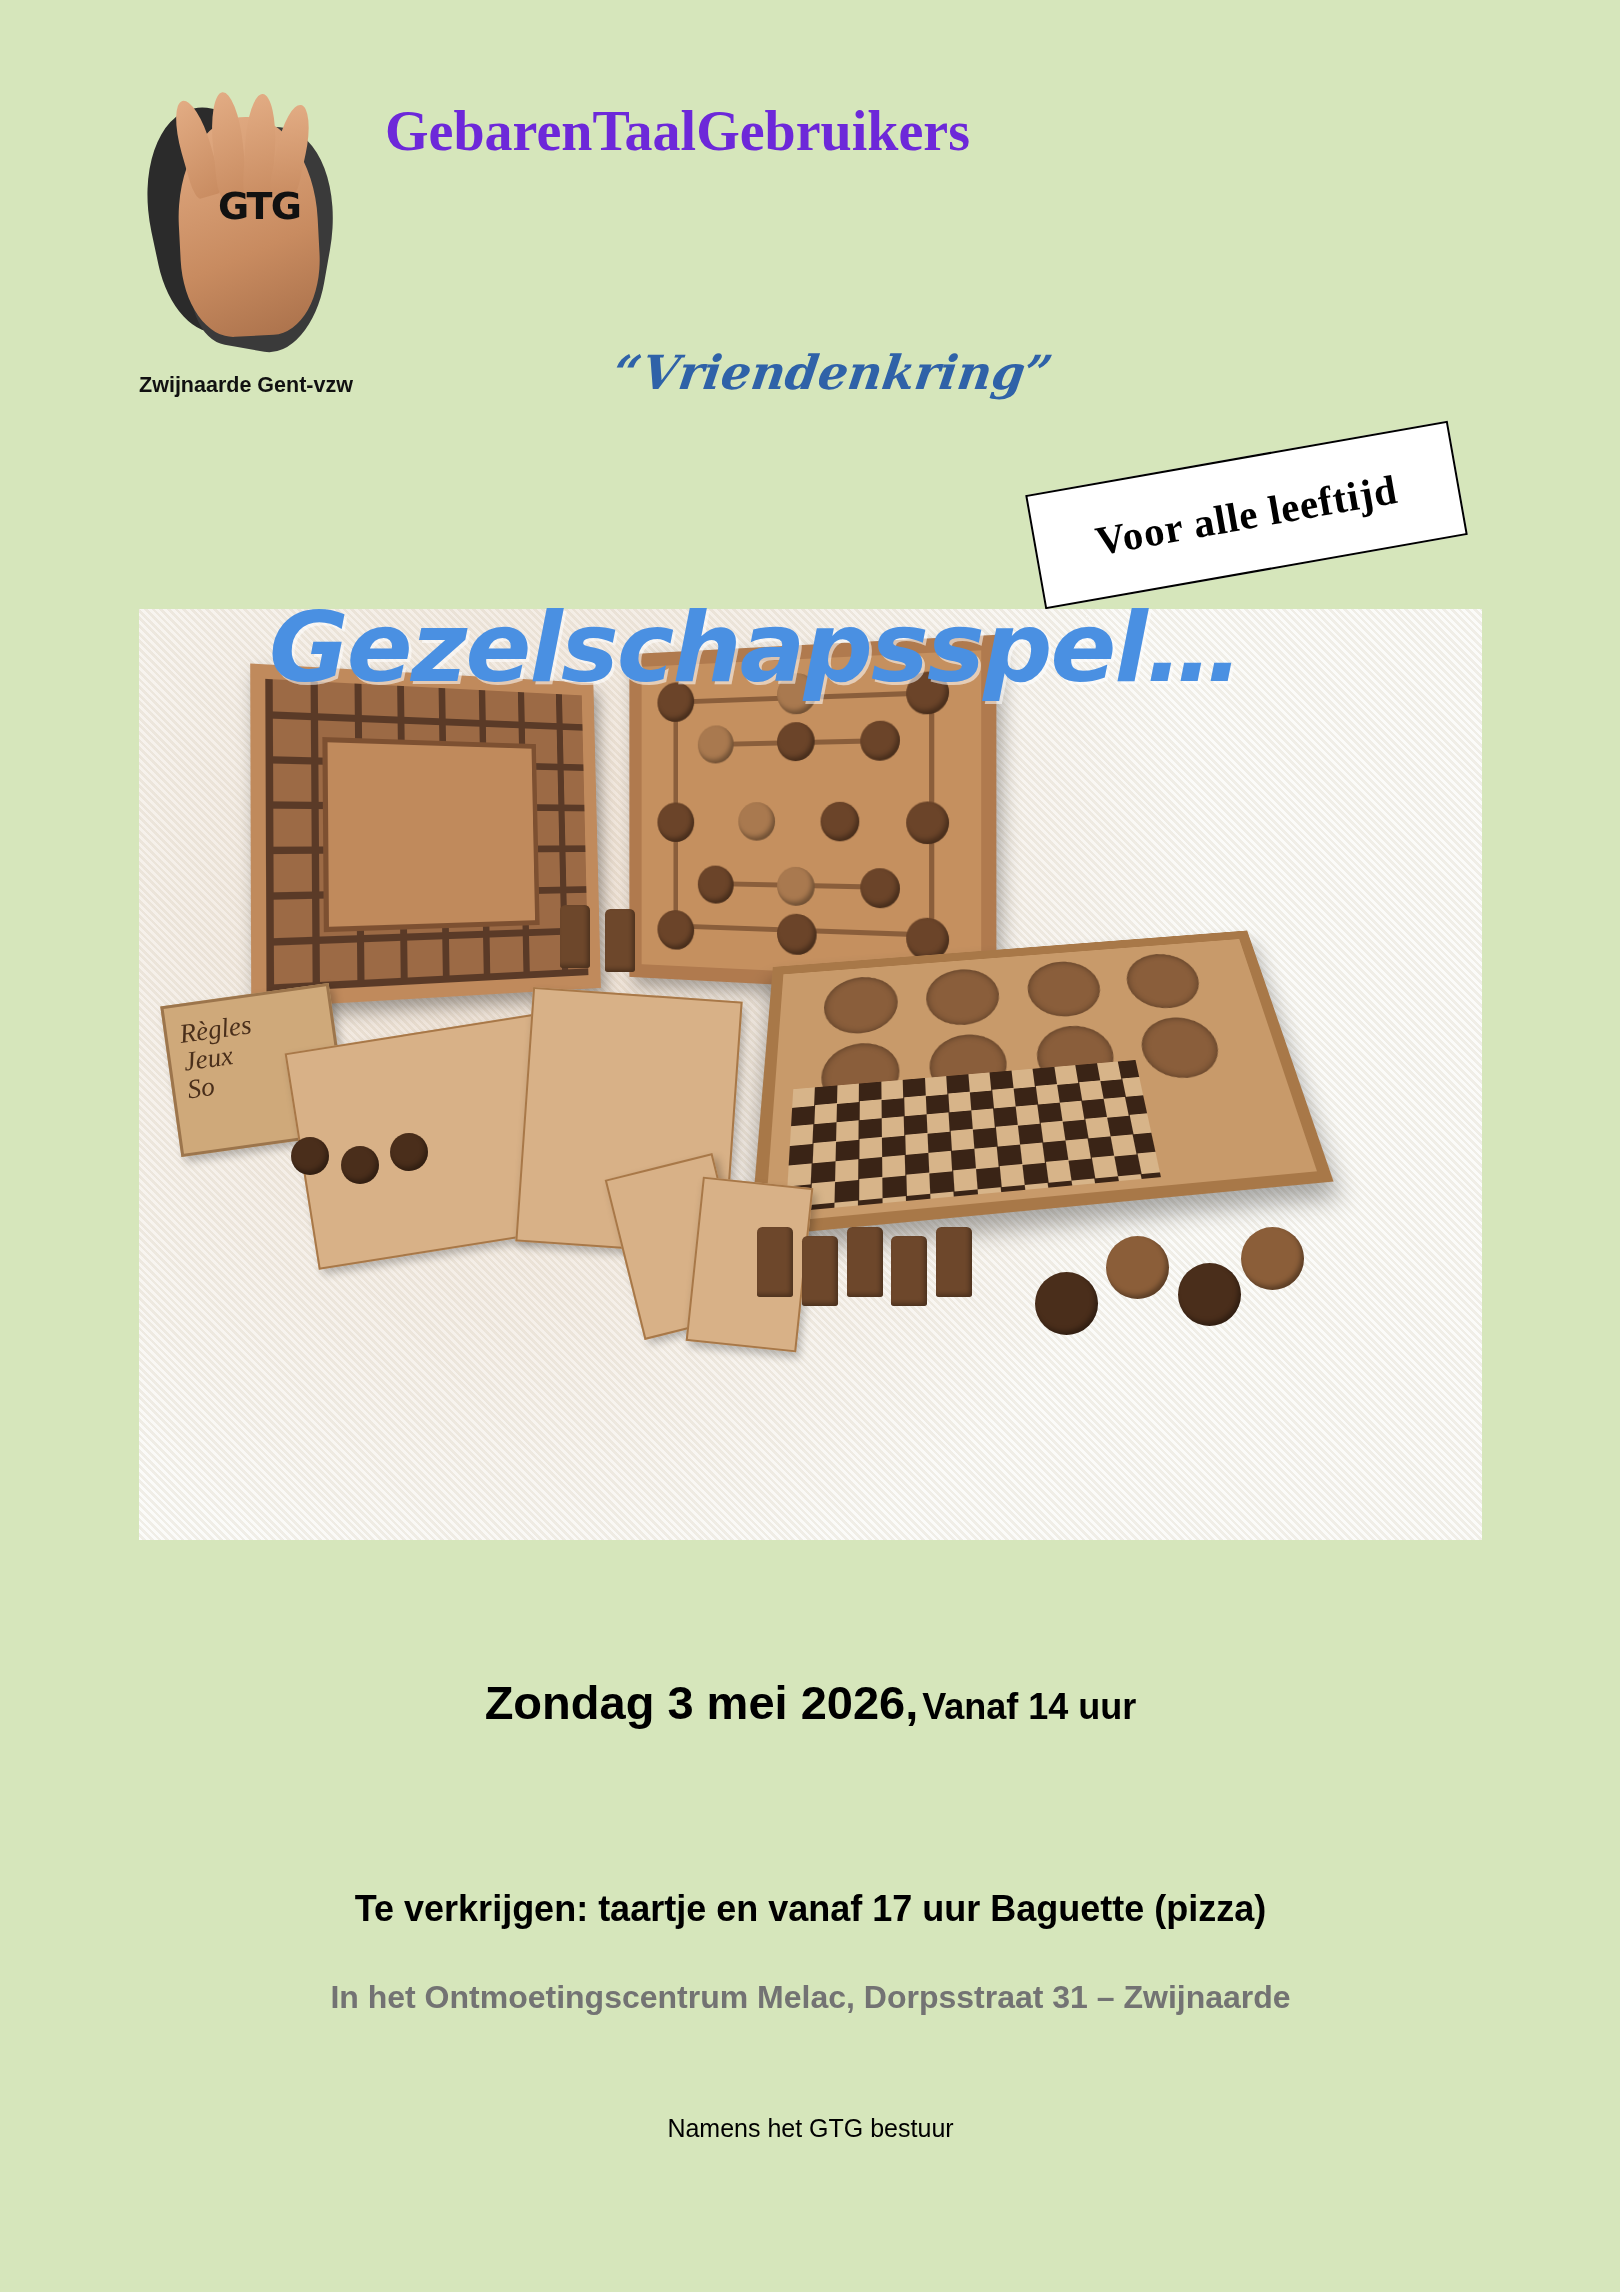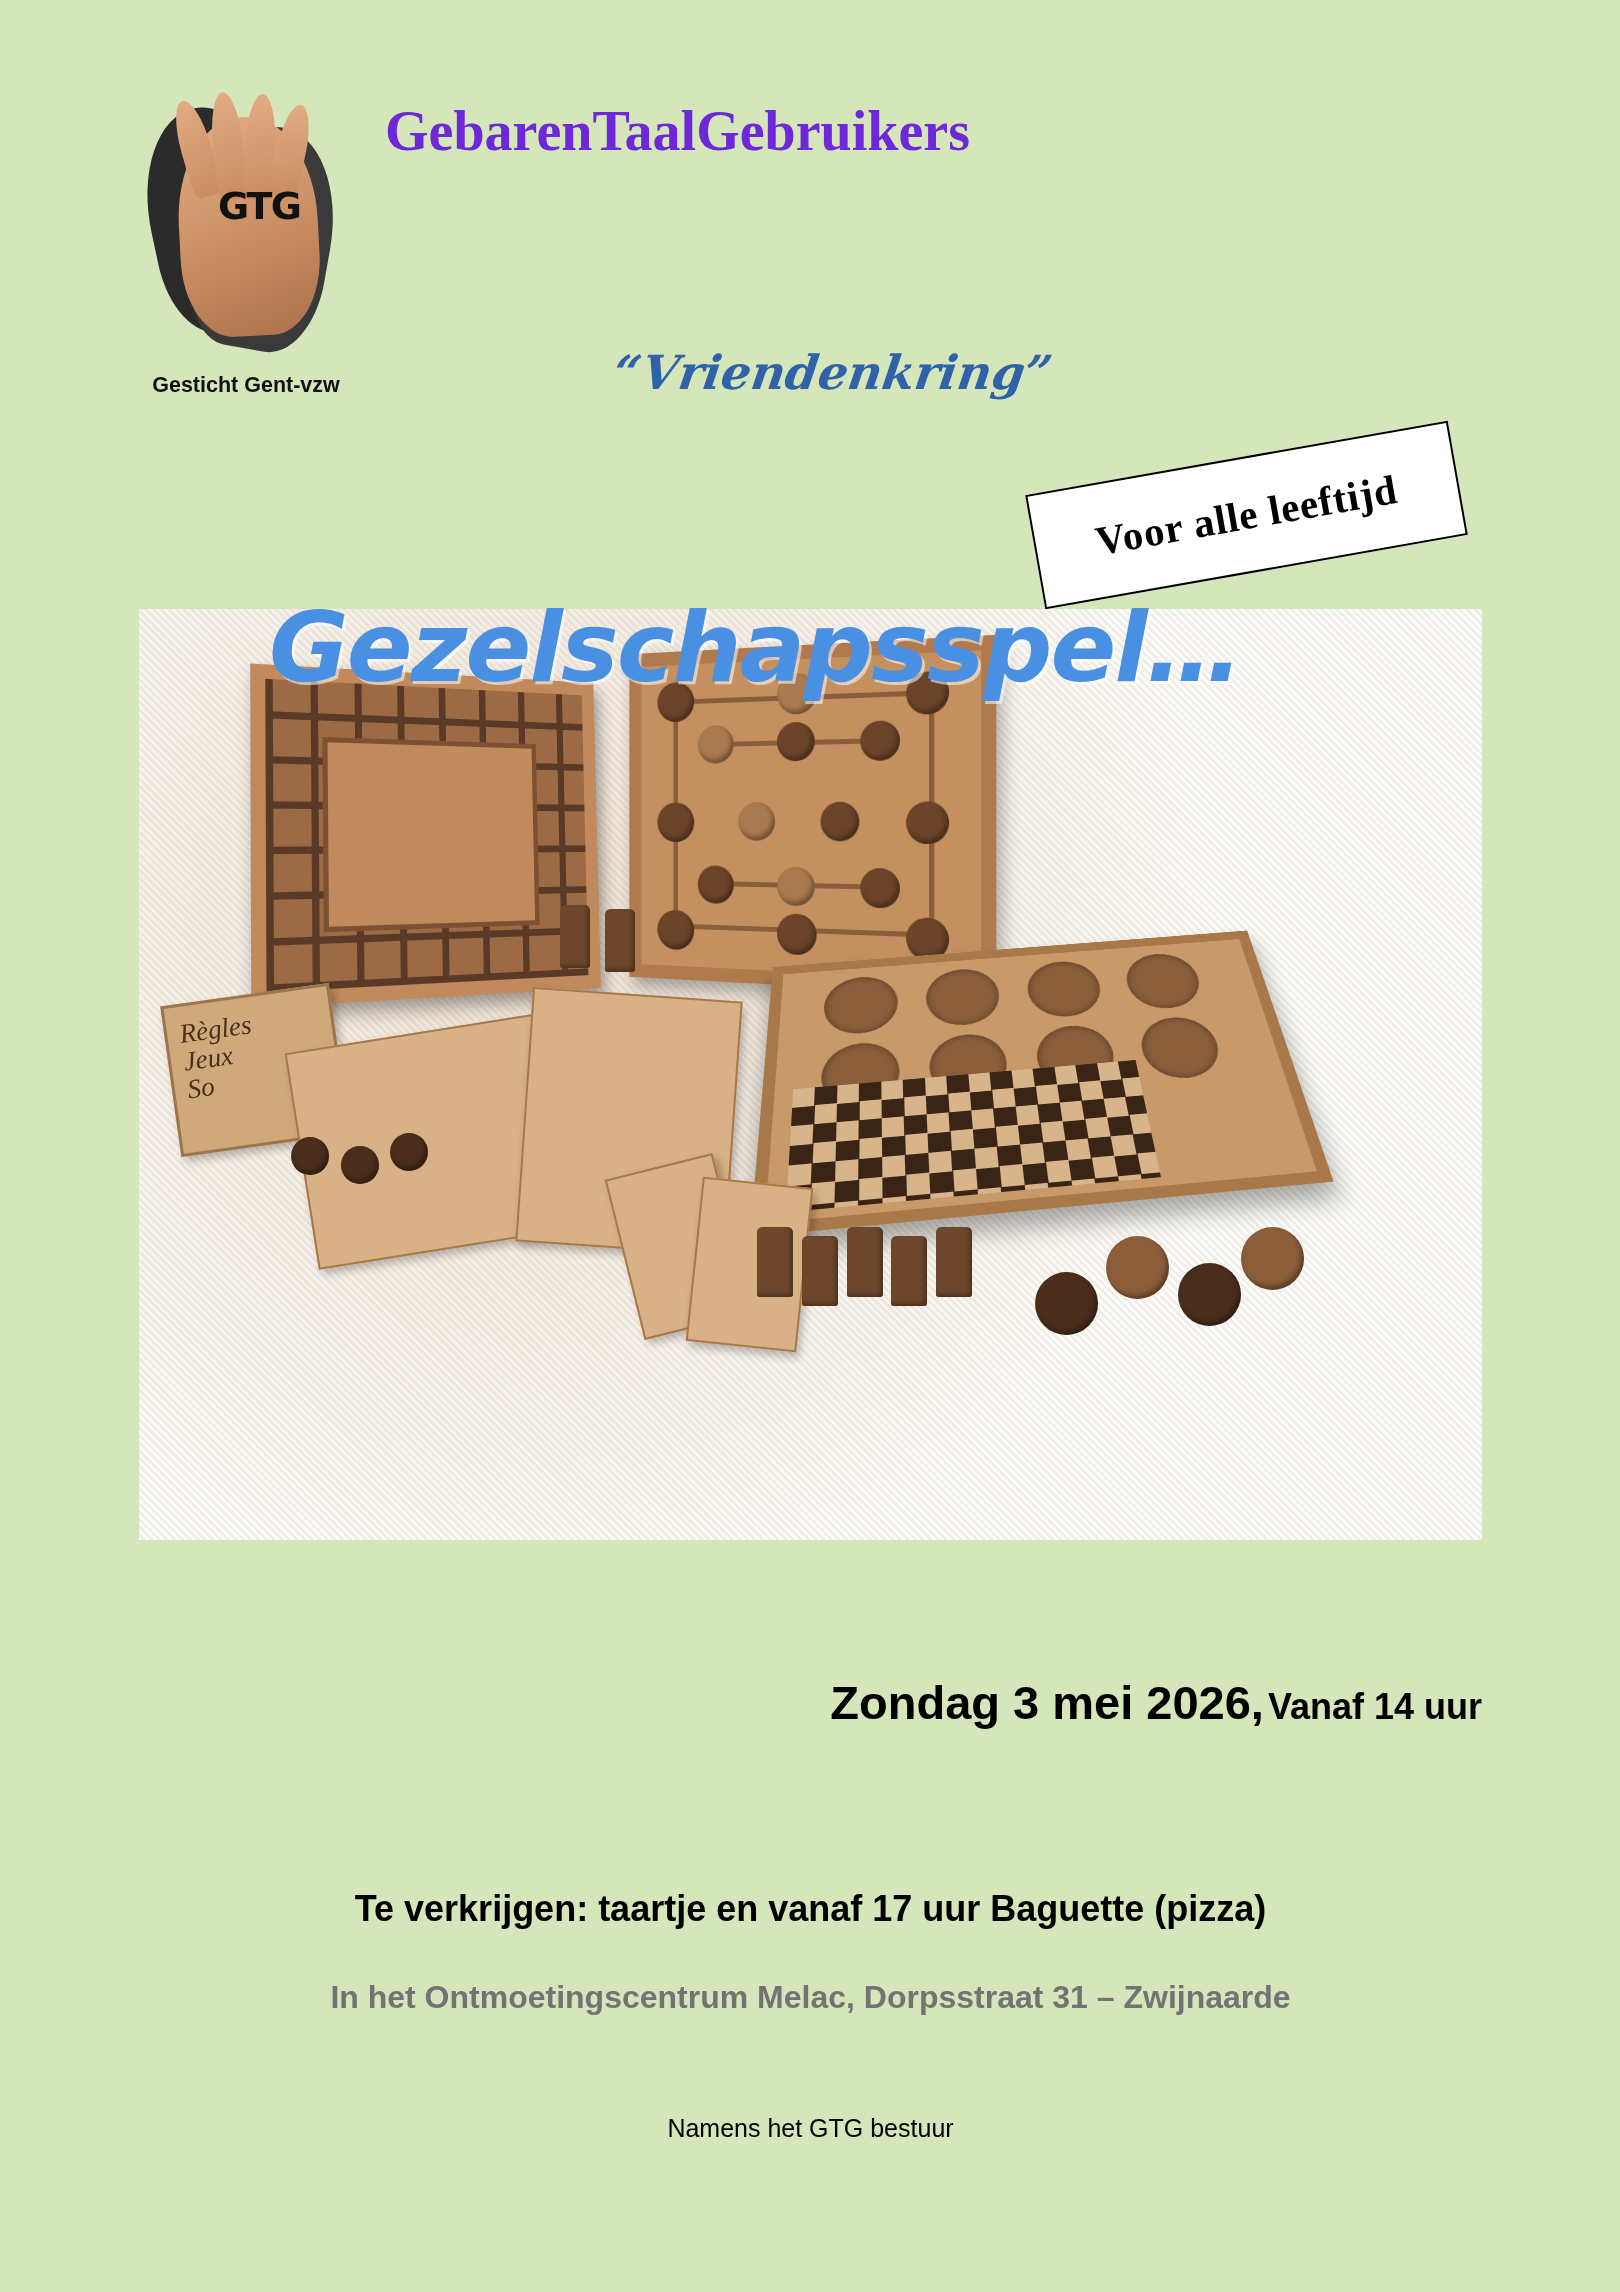--- a/index.html
+++ b/index.html
@@ -317,21 +317,21 @@
     font-size: 52px;
     color: #4a90e2;
     letter-spacing: -0.9px;
   }
 
   .line-date {
     position: absolute;
     left: 139px;
     top: 1675px;
     width: 1343px;
-    text-align: right;
+    text-align: center;
     color: #000;
     font-weight: bold;
   }
   .line-date .big { font-size: 47px; }
   .line-date .small { font-size: 36px; font-weight: bold; }
 
   .line-food {
     position: absolute;
     left: 139px;
     top: 1888px;
@@ -370,21 +370,21 @@
     <div class="hands">
       <div class="hand back"></div>
       <div class="hand back2"></div>
       <div class="hand front"></div>
       <div class="finger" style="left:38px;top:0px;width:30px;height:99px;transform:rotate(-16deg);"></div>
       <div class="finger" style="left:70px;top:-7.2px;width:30px;height:107px;transform:rotate(-6deg);"></div>
       <div class="finger" style="left:102px;top:-5.4px;width:30px;height:106px;transform:rotate(3deg);"></div>
       <div class="finger" style="left:134px;top:5.4px;width:29px;height:93px;transform:rotate(12deg);"></div>
       <div class="gtg-mark">GTG</div>
     </div>
-    <div class="logo-caption">Gesticht Gent-vzw</div>
+    <div class="logo-caption">Zwijnaarde Gent-vzw</div>
   </div>
 
   <div class="club-title">GebarenTaalGebruikers</div>
 
   <div class="vriendenkring">“Vriendenkring”</div>
 
   <div class="leeftijd">
     <span>Voor alle leeftijd</span>
   </div>
 

